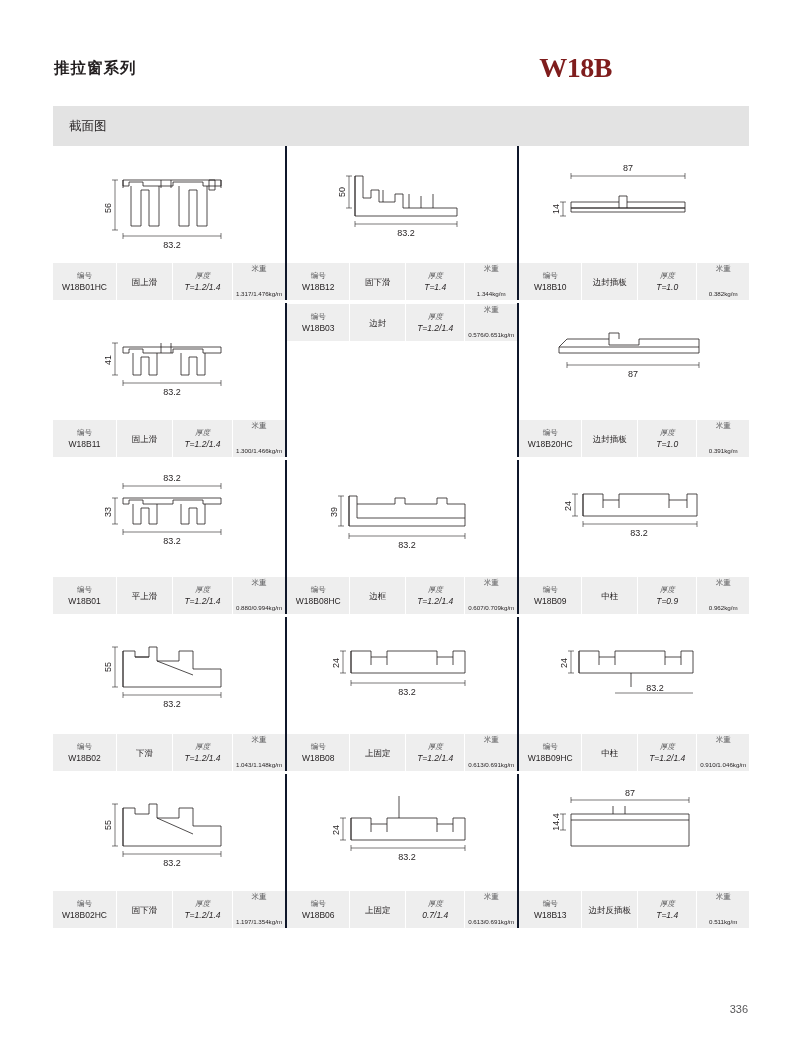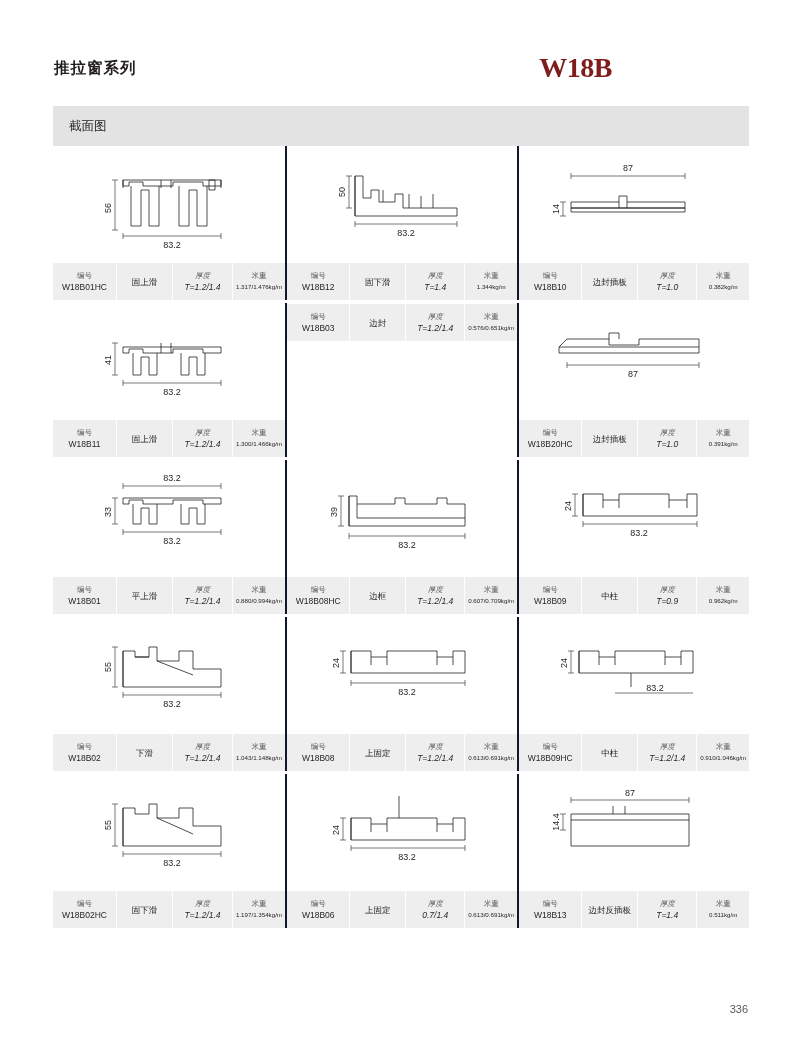--- a/index.html
+++ b/index.html
@@ -99,21 +99,21 @@
   .spec .cell {
     box-sizing: border-box;
     display: flex;
     flex-direction: column;
     align-items: center;
     justify-content: center;
     border-right: 1px solid #ffffff;
     background: #eeeeee;
     padding: 0 2px;
   }
-  .spec .cell:last-child { border-right: none; }
+  .spec .cell:last-child { border-right: none; justify-content: space-between; }
   .spec .c-code  { width: 64px; }
   .spec .c-name  { width: 56px; }
   .spec .c-thick { width: 60px; font-style: italic; }
   .spec .c-weight{ width: 52px; }
   .lbl {
     font-size: 7.5px;
     color: #58585a;
     line-height: 11px;
     white-space: nowrap;
   }

